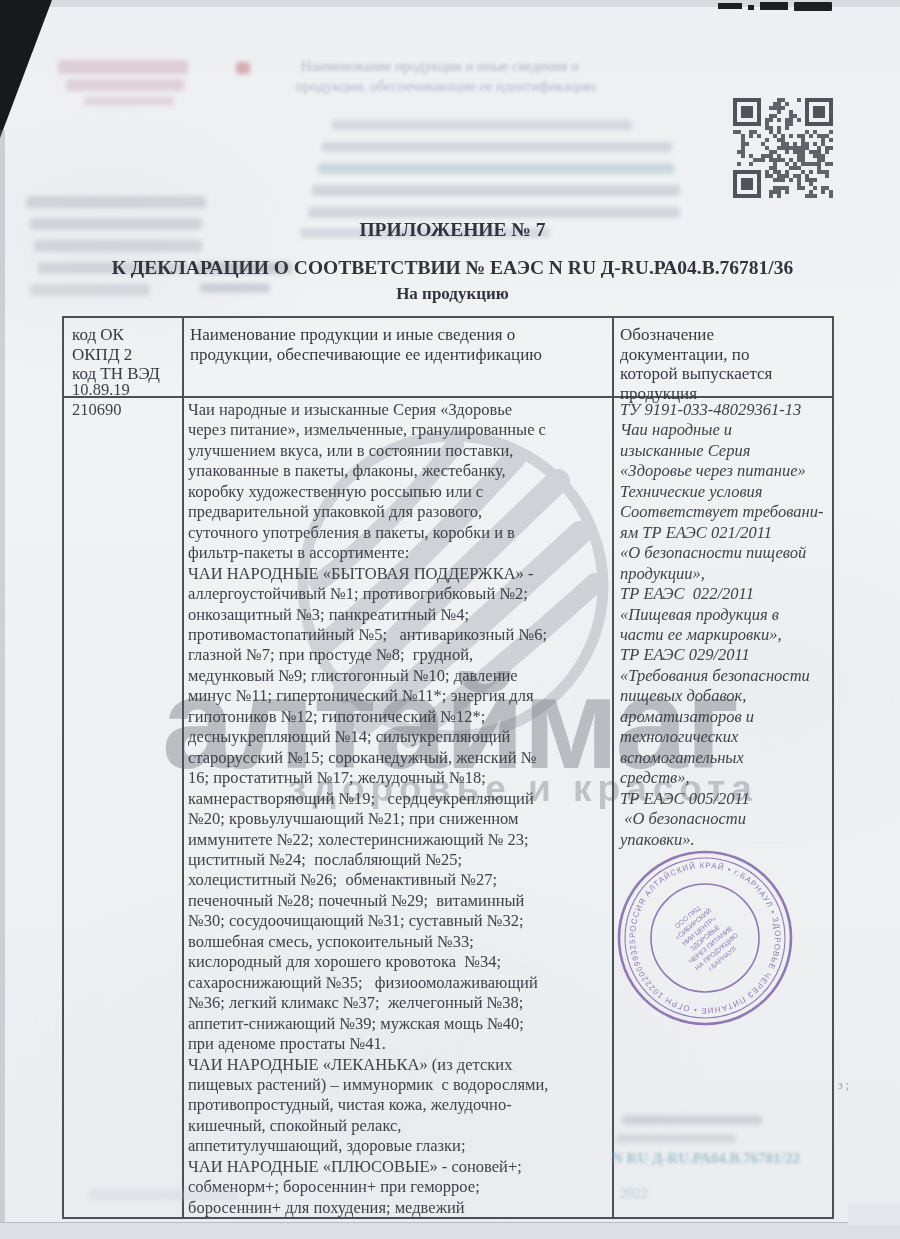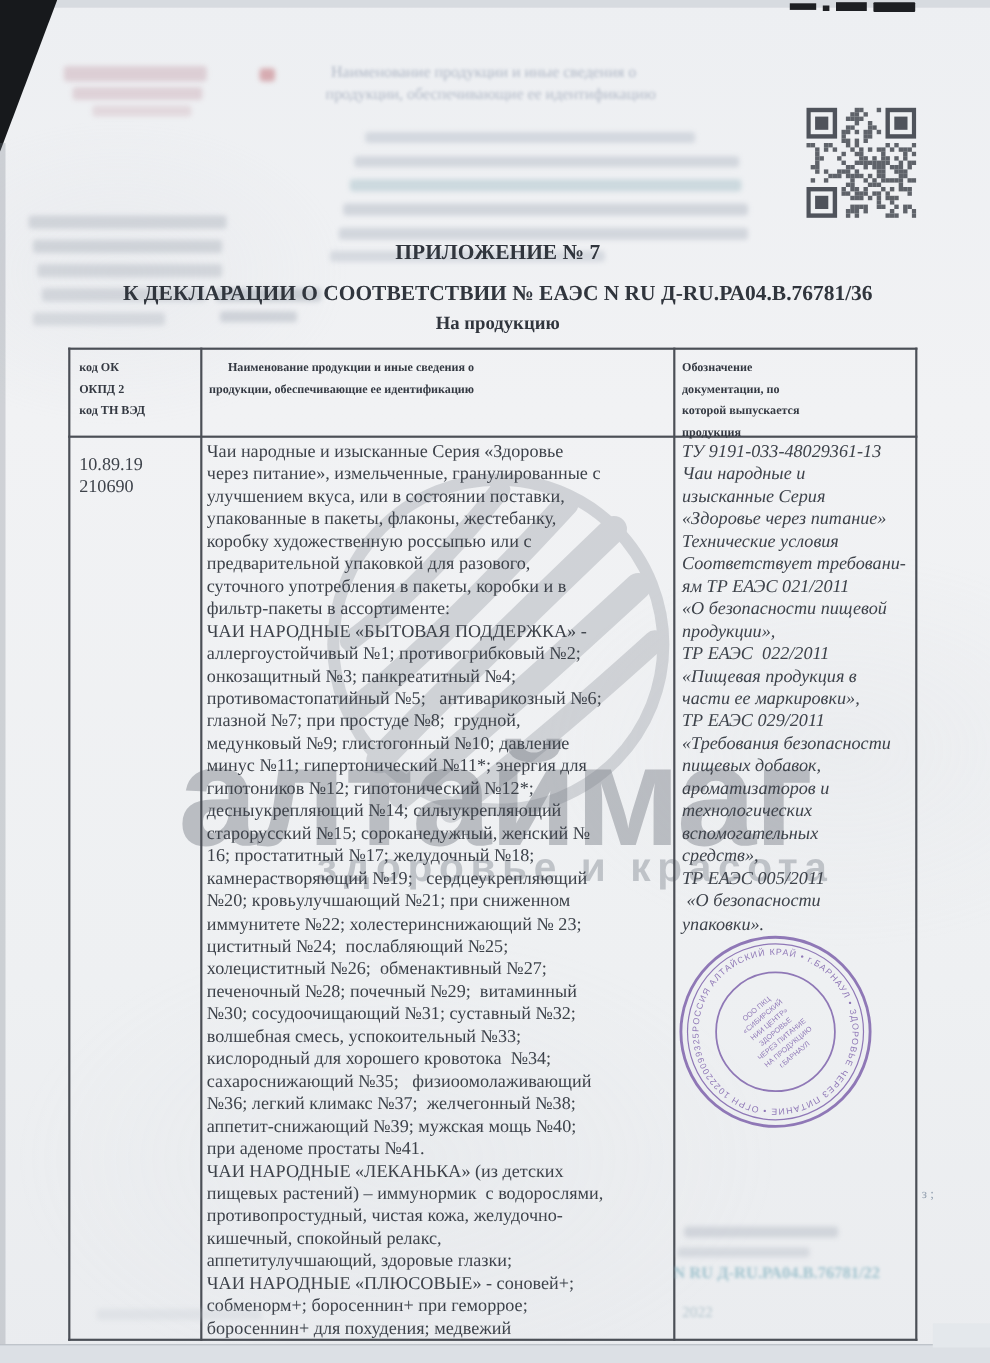--- a/index.html
+++ b/index.html
@@ -3,21 +3,21 @@
 <meta charset="utf-8">
 <style>
   html,body{margin:0;padding:0;}
   body{
     width:900px;height:1239px;position:relative;overflow:hidden;
     background:linear-gradient(180deg,#edeff2 0%,#f1f2f4 30%,#eef0f2 72%,#eaecef 100%);
     font-family:"Liberation Serif", serif;
   }
   .abs{position:absolute;}
   .cell-text{white-space:pre;font-size:16.5px;line-height:20.45px;color:#3d424a;}
-  .hdr{white-space:pre;font-weight:bold;font-size:11px;line-height:19.5px;color:#343942;}
+  .hdr{white-space:pre;font-weight:normal;font-size:17px;line-height:19.5px;color:#343942;}
   .tline{background:#4b4f56;}
   .gbar{position:absolute;border-radius:3px;filter:blur(2.2px);}
   .ghost-text{position:absolute;filter:blur(1.4px);white-space:pre;}
   .title{font-weight:bold;text-align:center;color:#30353d;}
   .wm-brand{
     font-family:"Liberation Sans",sans-serif;font-weight:bold;
     font-size:130px;letter-spacing:-2px;color:rgba(118,123,133,.44);
   }
   .wm-tag{
     font-family:"Liberation Sans",sans-serif;font-weight:bold;
@@ -286,28 +286,28 @@
 <div class="abs tline" style="left:62px;top:1217px;width:772px;height:2px;"></div>
 <div class="abs tline" style="left:62px;top:316px;width:2px;height:903px;"></div>
 <div class="abs tline" style="left:832px;top:316px;width:2px;height:903px;"></div>
 <div class="abs tline" style="left:182px;top:316px;width:2px;height:903px;"></div>
 <div class="abs tline" style="left:612px;top:316px;width:2px;height:903px;"></div>
 <div class="abs tline" style="left:62px;top:396px;width:772px;height:2px;"></div>
 
 <div class="abs hdr" style="left:72px;top:325px;">код ОК
 ОКПД 2
 код ТН ВЭД</div>
-<div class="abs hdr" style="left:190px;top:325px;text-align:right;">Наименование продукции и иные сведения о
+<div class="abs hdr" style="left:190px;top:325px;">Наименование продукции и иные сведения о
 продукции, обеспечивающие ее идентификацию</div>
 <div class="abs hdr" style="left:620px;top:325px;">Обозначение
 документации, по
 которой выпускается
 продукция</div>
 
-<div class="abs cell-text" style="left:72px;top:412px;">10.89.19
+<div class="abs cell-text" style="left:72px;top:380px;">10.89.19
 210690</div>
 <div class="abs cell-text" style="left:188px;top:400px;">Чаи народные и изысканные Серия «Здоровье
 через питание», измельченные, гранулированные с
 улучшением вкуса, или в состоянии поставки,
 упакованные в пакеты, флаконы, жестебанку,
 коробку художественную россыпью или с
 предварительной упаковкой для разового,
 суточного употребления в пакеты, коробки и в
 фильтр-пакеты в ассортименте:
 ЧАИ НАРОДНЫЕ «БЫТОВАЯ ПОДДЕРЖКА» -

